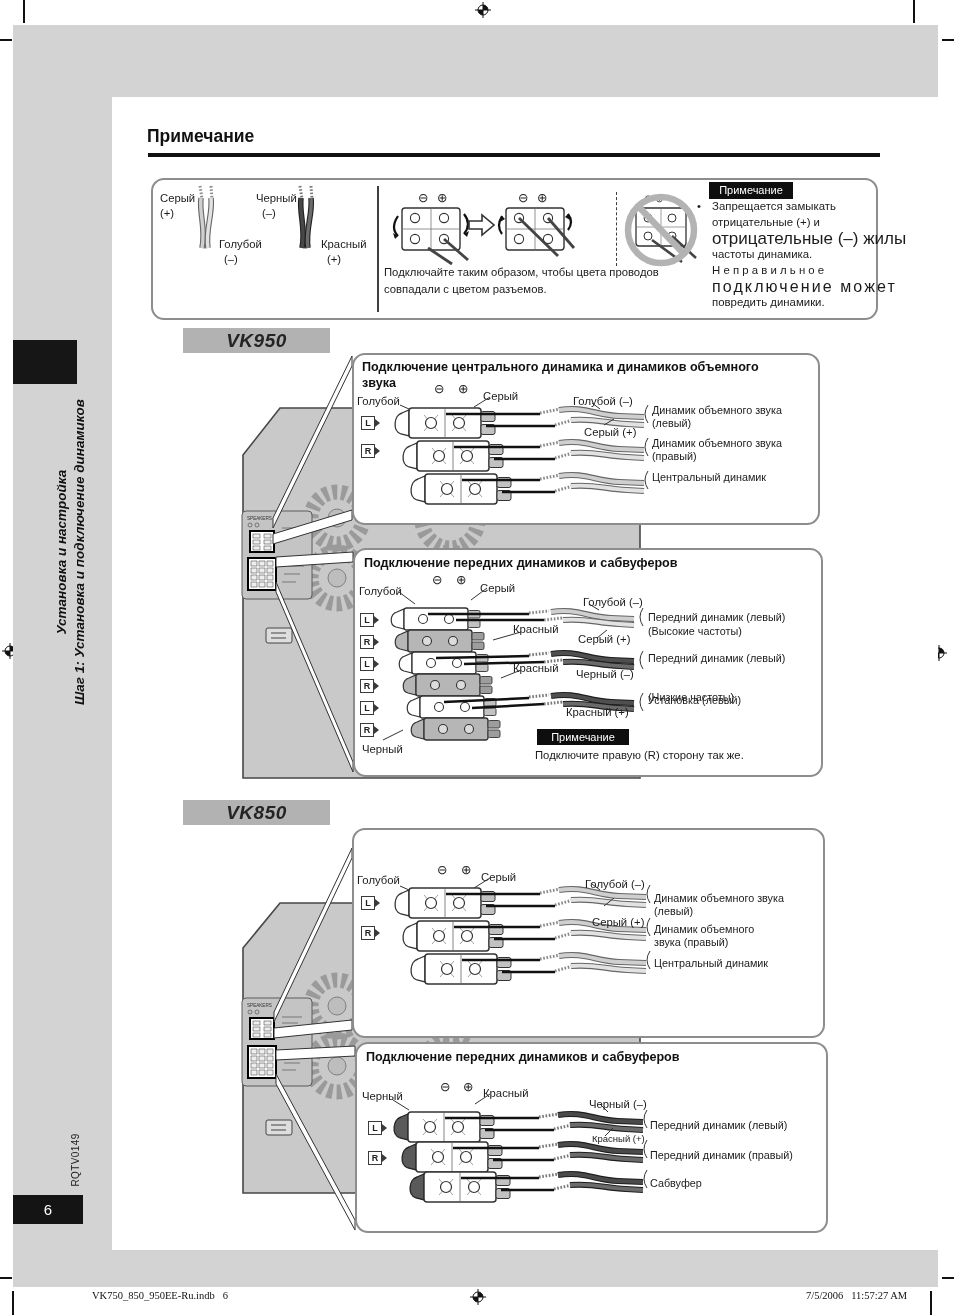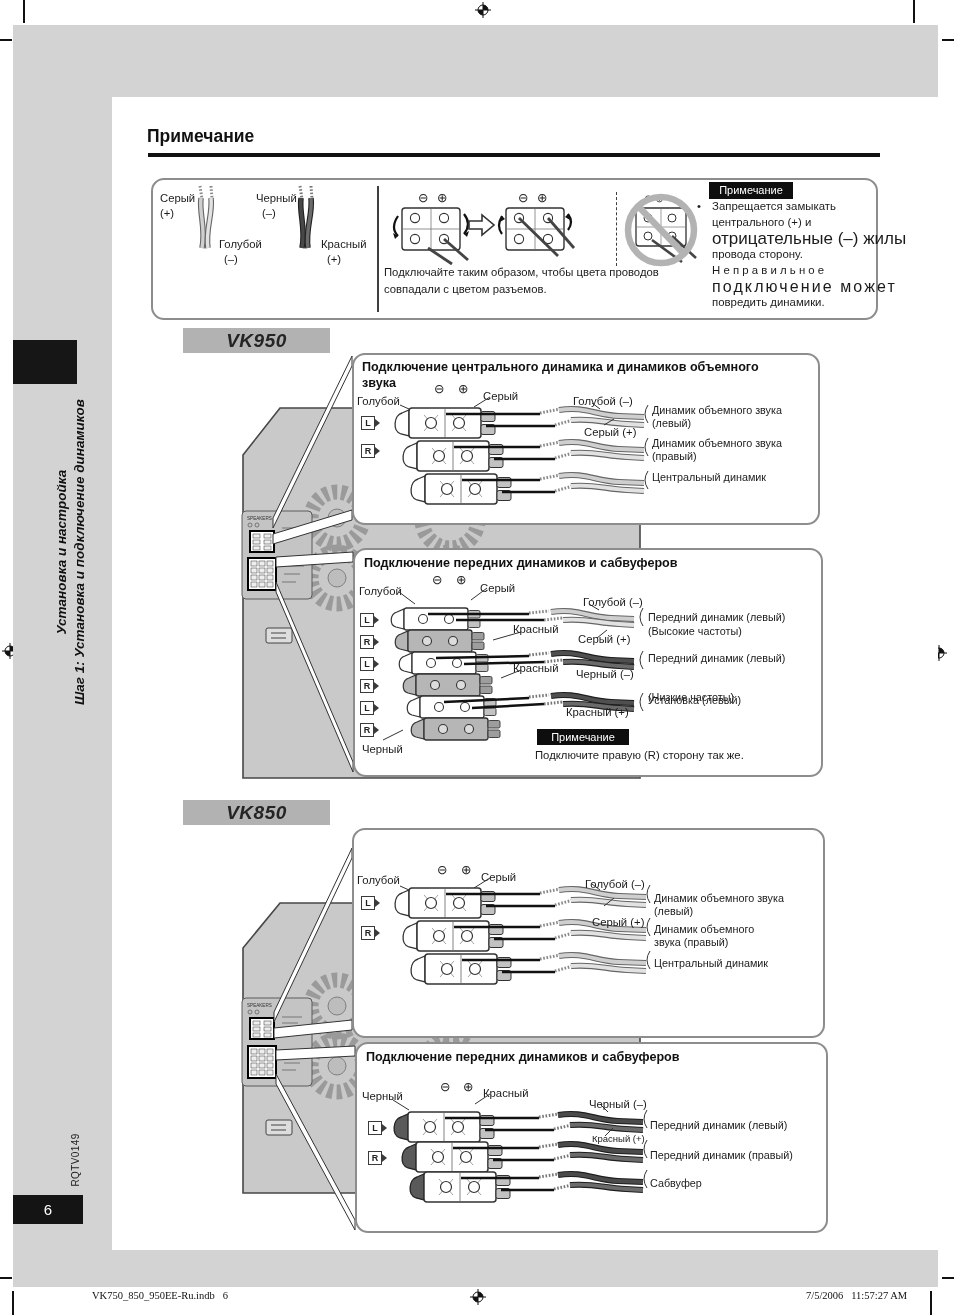--- a/index.html
+++ b/index.html
@@ -224,23 +224,23 @@
     <circle cx="50" cy="48" r="4" fill="#fff" stroke="#333"></circle>
     <line x1="50" y1="48" x2="74" y2="70" stroke="#444" stroke-width="2.6"></line>
     <line x1="30" y1="52" x2="60" y2="74" stroke="#444" stroke-width="2.6"></line>
     <circle cx="39" cy="42" r="33" fill="none" stroke="#b3b3b3" stroke-width="6.5"></circle>
     <line x1="16" y1="18" x2="62" y2="66" stroke="#b3b3b3" stroke-width="6.5"></line>
   </svg>
 
   <div class="note-badge" style="left:709px;top:182px;width:84px;height:17px;line-height:17px;">Примечание</div>
   <div class="t" style="left:697px;top:200px;">•</div>
   <div class="t" style="left:712px;top:200px;font-size:11.4px;">Запрещается замыкать</div>
-  <div class="t" style="left:712px;top:216px;font-size:11.4px;">центрального (+) и</div>
+  <div class="t" style="left:712px;top:216px;font-size:11.4px;">отрицательные (+) и</div>
   <div class="t" style="left:712px;top:232px;font-size:17px;">отрицательные (–) жилы</div>
-  <div class="t" style="left:712px;top:248px;font-size:11.4px;">провода сторону.</div>
+  <div class="t" style="left:712px;top:248px;font-size:11.4px;">частоты динамика.</div>
   <div class="t" style="left:712px;top:264px;font-size:11.4px;">Н е п р а в и л ь н о е</div>
   <div class="t sp" style="left:712px;top:280px;font-size:16px;">подключение может</div>
   <div class="t" style="left:712px;top:296px;font-size:11.4px;">повредить динамики.</div>
 
   <div class="model-badge" style="left:183px;top:328px;">VK950</div>
 
   <svg class="abs" style="left:238px;top:350px;" width="410" height="432">
     <polygon points="5,105 42,58 402,58 402,428 5,428" fill="#c9c9c9" stroke="#474747" stroke-width="1.6"></polygon>
     <circle cx="99" cy="168" r="26" fill="none" stroke="#9a9a9a" stroke-width="15" stroke-dasharray="5,4"></circle>
     <circle cx="99" cy="168" r="9" fill="#bdbdbd" stroke="#808080"></circle>

